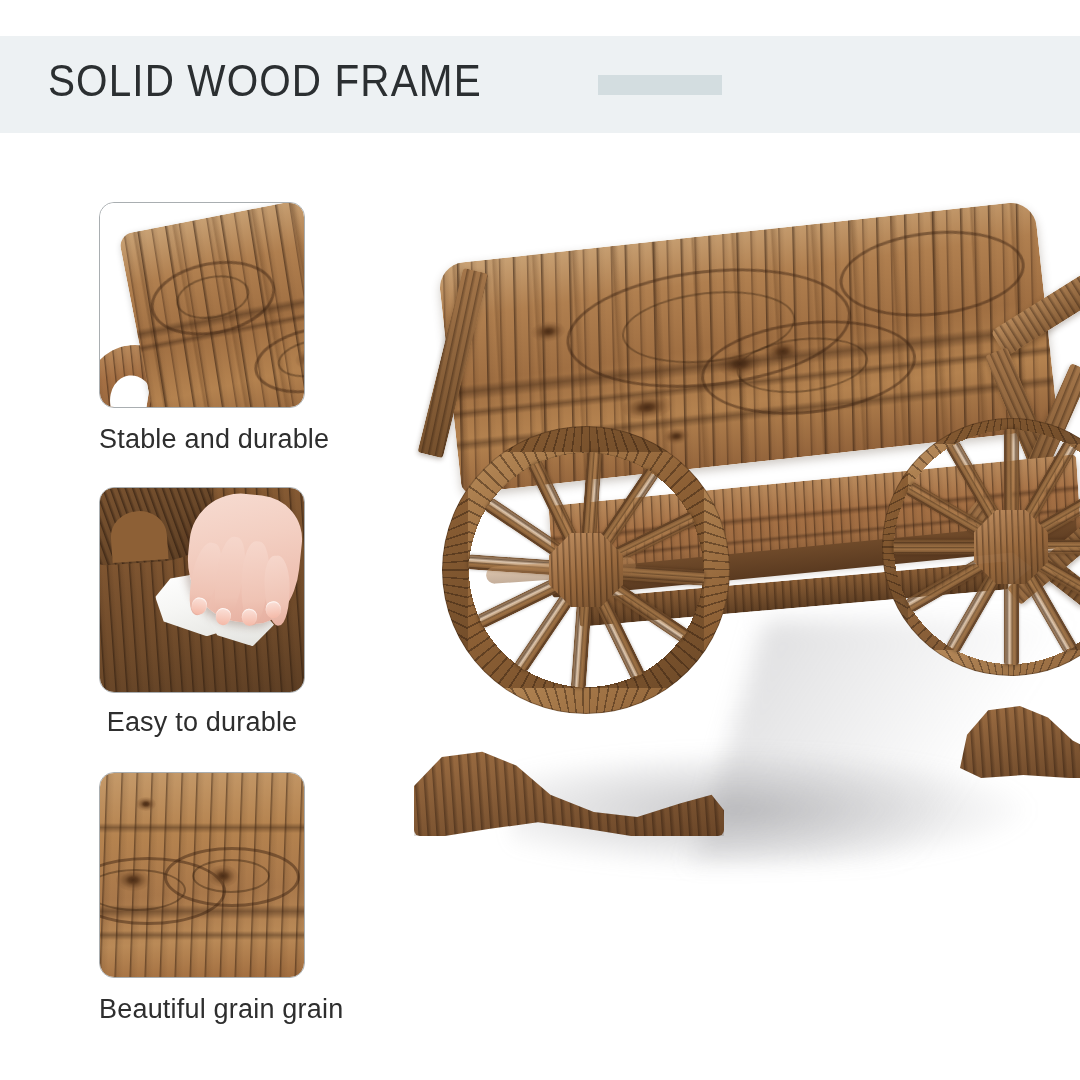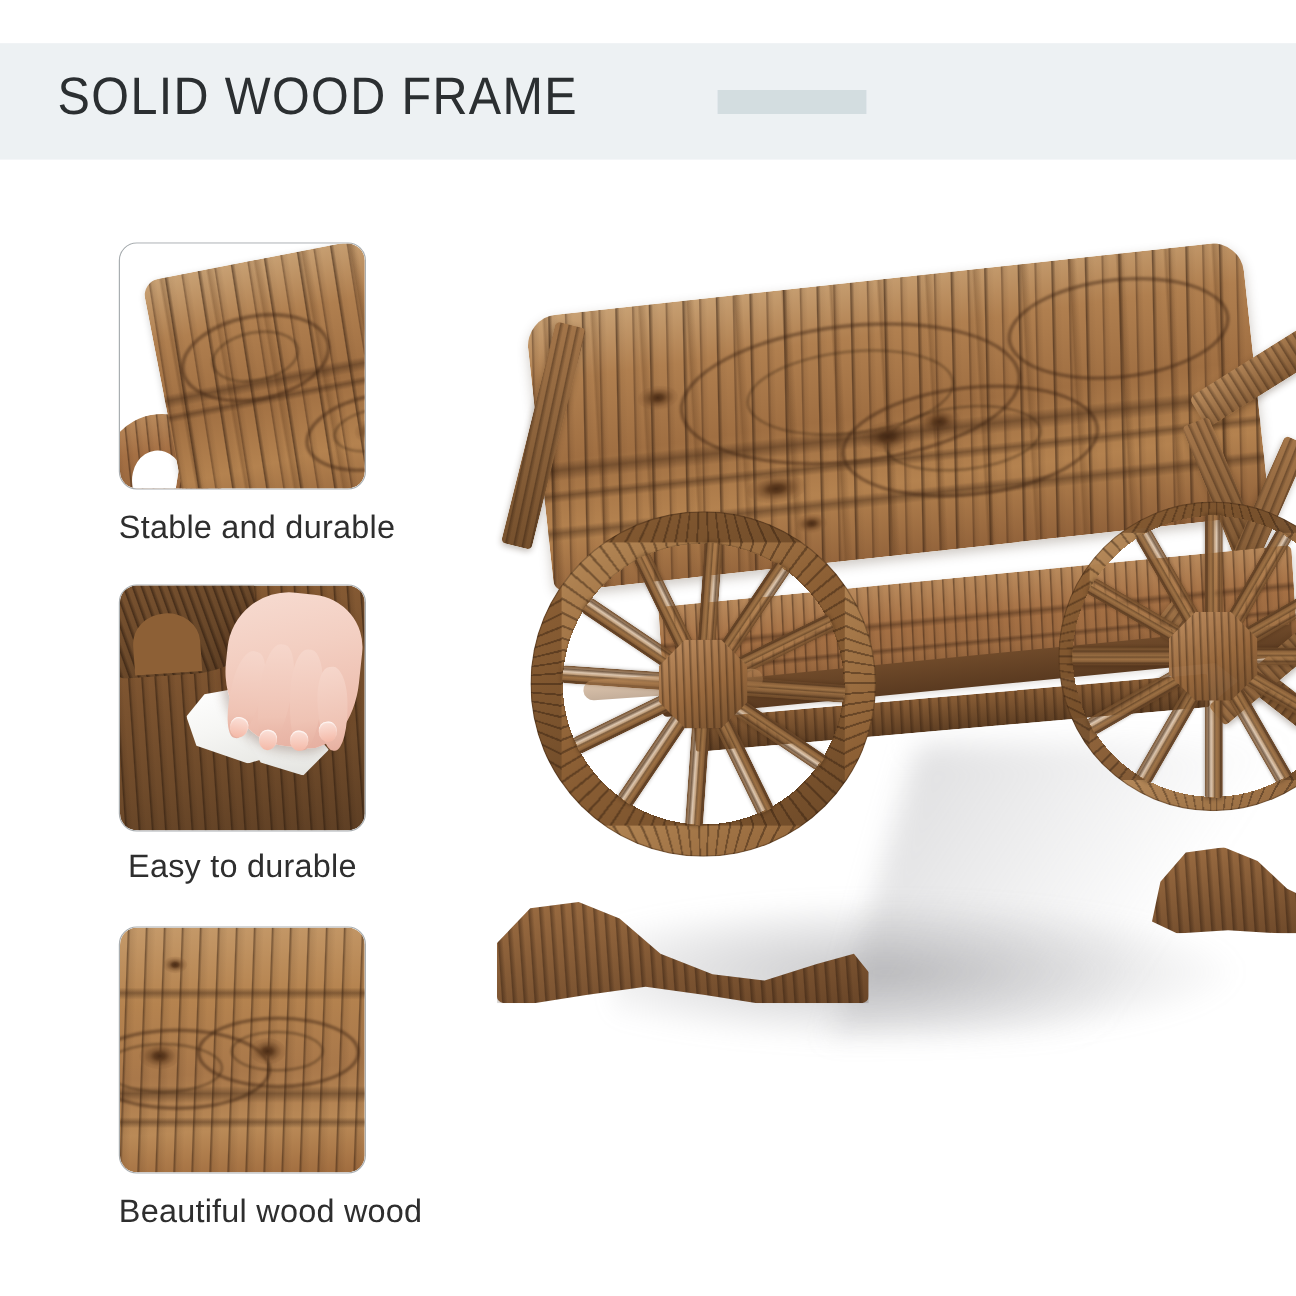--- a/index.html
+++ b/index.html
@@ -401,21 +401,21 @@
         <div class="swirl" style="left:64px;top:74px;width:130px;height:54px;"></div>
         <div class="swirl s2" style="left:92px;top:86px;width:74px;height:30px;"></div>
         <div class="knot" style="left:16px;top:96px;width:34px;height:22px;"></div>
         <div class="knot" style="left:108px;top:92px;width:30px;height:22px;"></div>
         <div class="knot" style="left:36px;top:24px;width:20px;height:14px;"></div>
         <div class="grainband" style="top:50px;height:10px;"></div>
         <div class="grainband" style="top:132px;height:14px;"></div>
         <div class="grainband" style="top:158px;height:9px;"></div>
       </div>
     </div>
-    <div class="feature-caption">Beautiful wood wood</div>
+    <div class="feature-caption">Beautiful grain grain</div>
   </div>
 
 </div>
 
 <div class="hero">
 
   <div class="hero-shadow2"></div>
   <div class="hero-shadow"></div>
 
   <div class="backrest">

